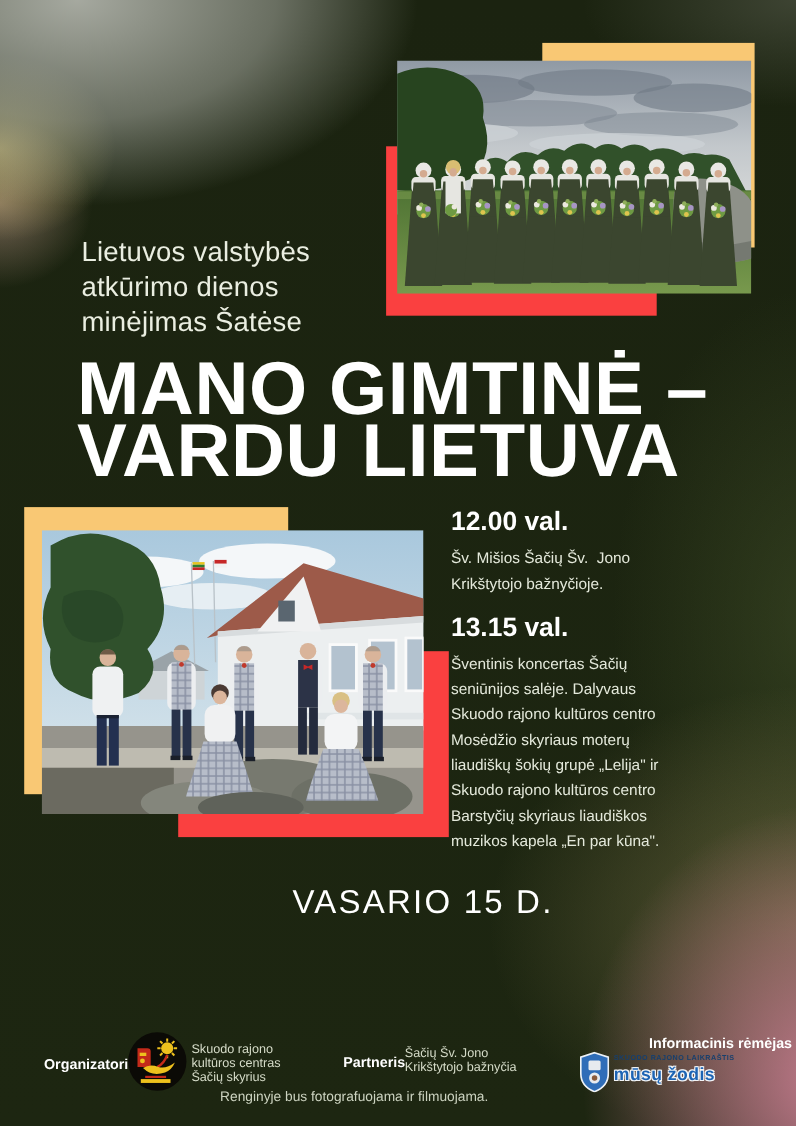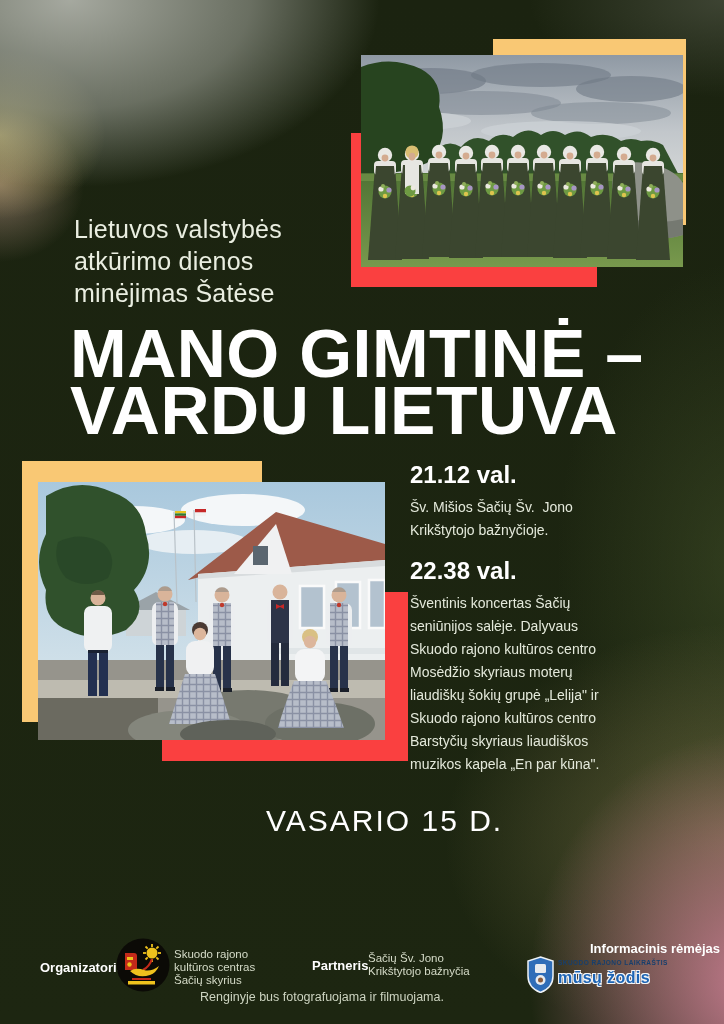--- a/index.html
+++ b/index.html
@@ -210,26 +210,26 @@
       <circle cx="0" cy="-3" r="8" fill="#d9c084"></circle>
       <circle cx="0" cy="2" r="6.2" fill="#dcb69c"></circle>
       <rect x="-15" y="9" width="30" height="34" rx="9" fill="#f3f4f5"></rect>
       <path d="M-16,41 Q-26,66 -32,88 L34,88 Q26,64 16,41 Z" fill="url(#plaid)"></path>
     </g>
     <ellipse cx="190" cy="252" rx="48" ry="14" fill="#5f625a"></ellipse>
   </svg>
 
   <div class="abs schedule">
     <div>
-      <p class="sch-time">21.12 val.</p>
+      <p class="sch-time">12.00 val.</p>
       <p class="sch-desc">Šv. Mišios Šačių Šv.  Jono
 Krikštytojo bažnyčioje.</p>
     </div>
     <div>
-      <p class="sch-time">22.38 val.</p>
+      <p class="sch-time">13.15 val.</p>
       <p class="sch-desc last">Šventinis koncertas Šačių
 seniūnijos salėje. Dalyvaus
 Skuodo rajono kultūros centro
 Mosėdžio skyriaus moterų
 liaudiškų šokių grupė „Lelija" ir
 Skuodo rajono kultūros centro
 Barstyčių skyriaus liaudiškos
 muzikos kapela „En par kūna".</p>
     </div>
   </div>

